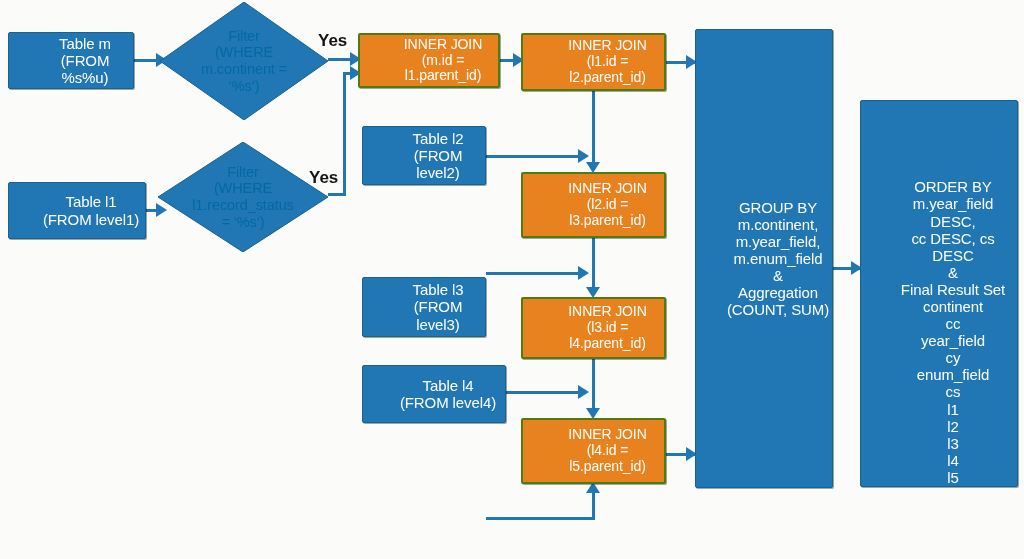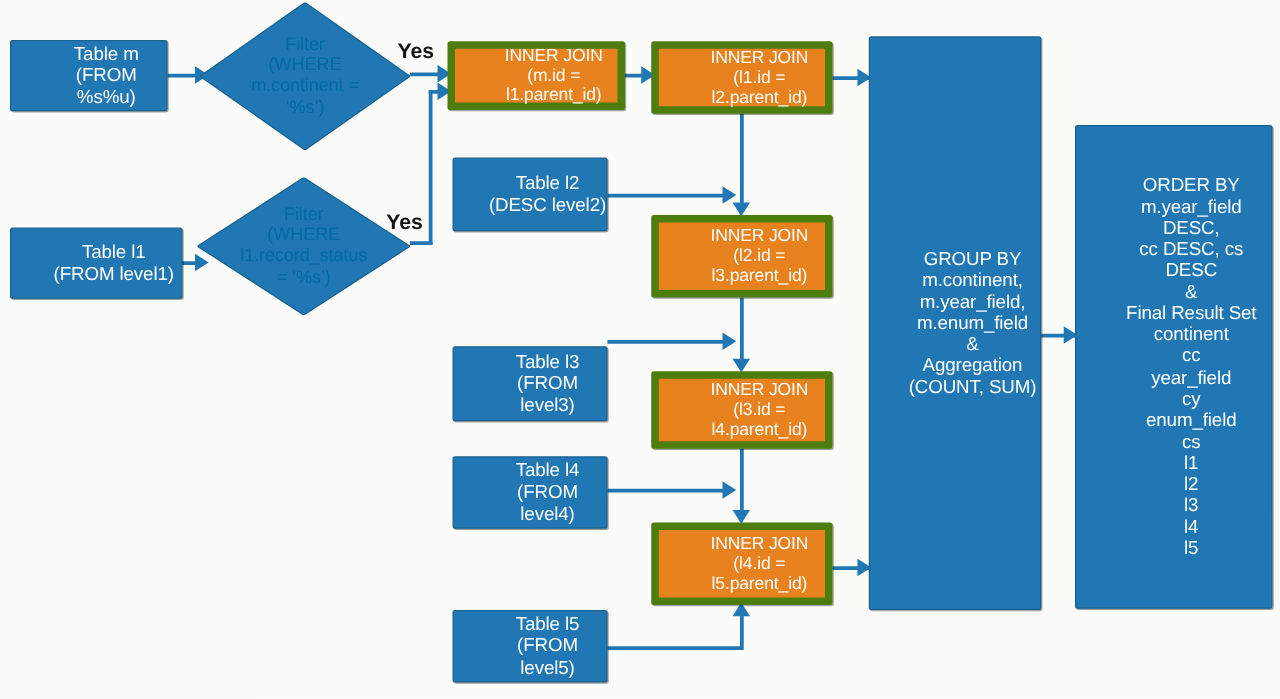--- a/index.html
+++ b/index.html
@@ -36,21 +36,21 @@
   .box {
     border-radius: 2px;
     box-shadow: 1px 1px 0 rgba(0,0,0,0.35);
   }
   .blue {
     background: #2077b4;
     border: 1px solid #18628f;
   }
   .orange {
     background: #e8821e;
-    border: 6px solid #4d7c0f;
+    border: 2px solid #4d7c0f;
   }
 
   
   .diamond {
     position: absolute;
     z-index: 3;
   }
   .diamond .dshape {
     position: absolute;
     inset: 0;
@@ -115,25 +115,25 @@
   #filter-l1      { left:158px; top:142px; width:170px; height:110px; font-size:14.5px; }
 
   #join-1         { left:358px; top:33px;  width:142px; height:55px;  font-size:14px; }
   #join-2         { left:521px; top:33px;  width:145px; height:58px;  font-size:14px; }
   #join-3         { left:521px; top:172px; width:145px; height:66px;  font-size:14px; }
   #join-4         { left:521px; top:297px; width:145px; height:62px;  font-size:14px; }
   #join-5         { left:521px; top:418px; width:145px; height:66px;  font-size:14px; }
 
   #table-l2       { left:362px; top:126px; width:124px; height:59px;  font-size:15px; }
   #table-l3       { left:362px; top:245px; width:124px; height:60px;  font-size:15px;margin-top:32px; }
-  #table-l4       { left:362px; top:365px; width:124px; height:58px;  font-size:15px; }
+  #table-l4       { left:362px; top:365px; width:144px; height:58px;  font-size:15px; }
   #table-l5       { left:362px; top:488px; width:124px; height:58px;  font-size:15px; }
 
   #group-by       { left:695px; top:29px;  width:138px; height:459px; font-size:15px; }
-  #order-by       { left:860px; top:100px; width:158px; height:387px; font-size:15px; }
+  #order-by       { left:860px; top:100px; width:158px; height:387px; font-size:15px;align-items:flex-end; }
 </style>
 </head>
 <body>
 
 <div id="canvas">
 
   <div class="conn h" style="left:134px; top:59px; width:28px;"></div>
   <div class="arrow right" style="left:156px; top:53px;"></div>
 
   <div class="conn h" style="left:134px; top:209px; width:28px;"></div>
@@ -234,37 +234,33 @@
 (l3.id = l4.parent_id)</span>
   </div>
 
   <div id="join-5" class="node box orange">
     <span>INNER JOIN
 (l4.id = l5.parent_id)</span>
   </div>
 
   <div id="table-l2" class="node box blue">
     <span>Table l2
-(DESC level2)</span>
+(FROM level2)</span>
   </div>
 
   <div id="table-l3" class="node box blue">
     <span>Table l3
 (FROM level3)</span>
   </div>
 
   <div id="table-l4" class="node box blue">
     <span>Table l4
 (FROM level4)</span>
   </div>
 
-  <div id="table-l5" class="node box blue">
-    <span>Table l5
-(FROM level5)</span>
-  </div>
 
   <div id="group-by" class="node box blue">
     <span>GROUP BY
 m.continent,
 m.year_field,
 m.enum_field
 &amp;
 Aggregation
 (COUNT, SUM)</span>
   </div>

